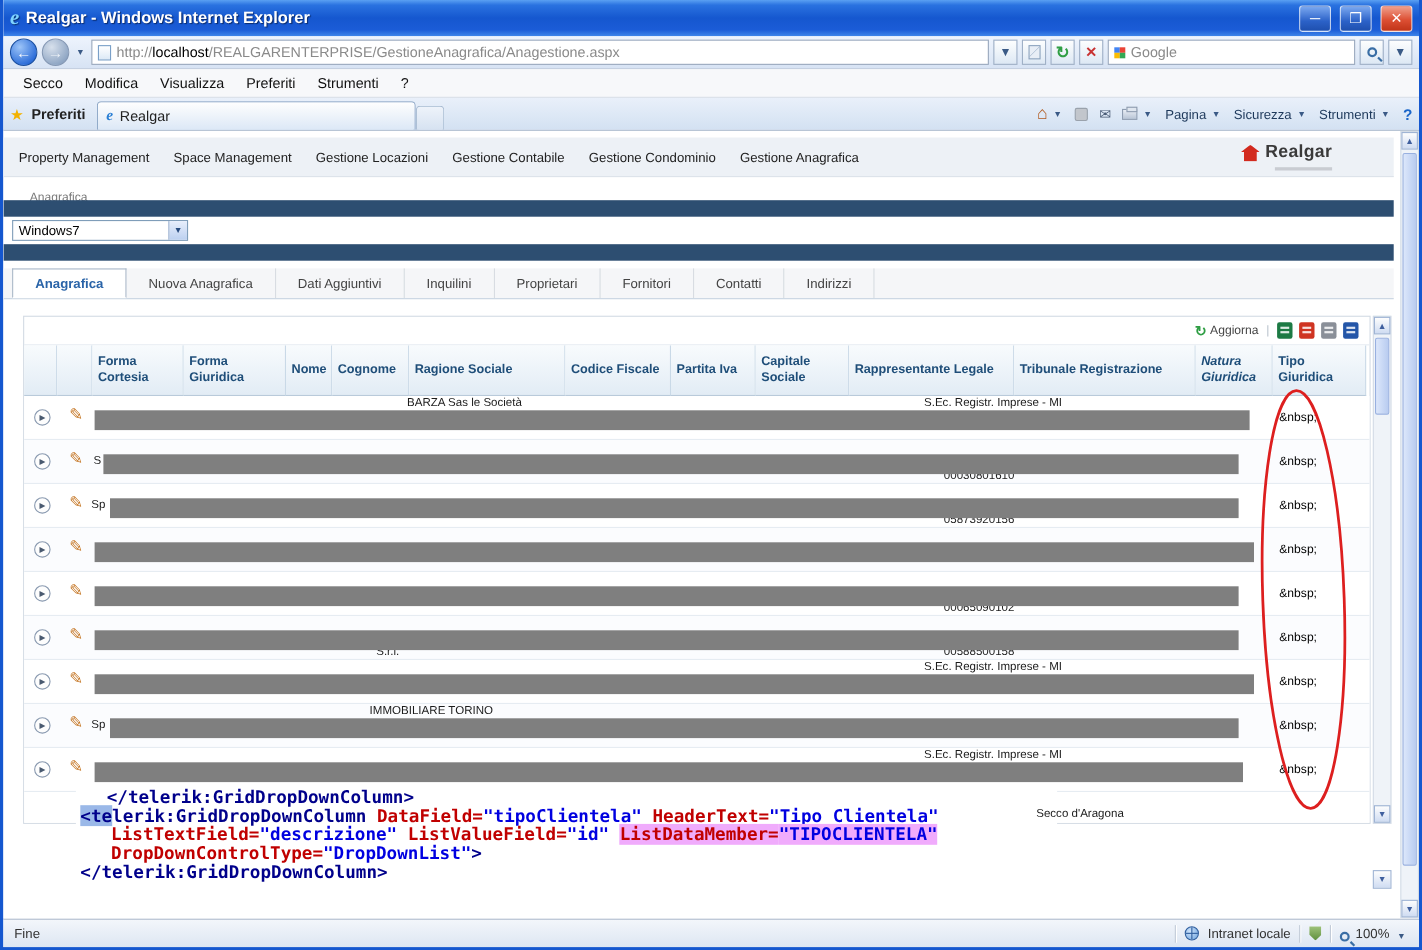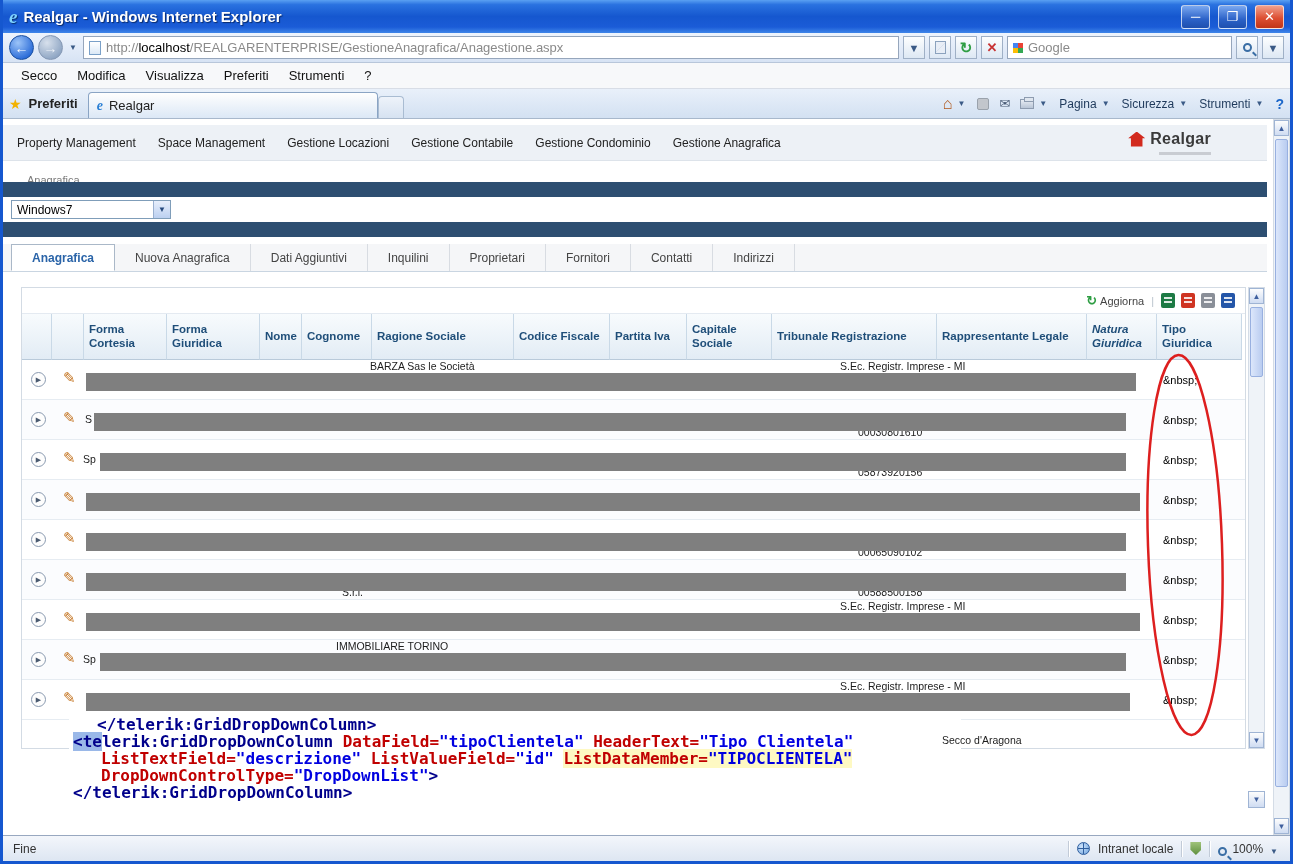--- a/index.html
+++ b/index.html
@@ -100,21 +100,21 @@
   .sbtn{position:absolute;left:0;width:15px;height:16px;background:linear-gradient(#fdfdfd,#cfdcf2);border:1px solid #9fb4d4;color:#3f5f9e;font-size:8px;display:flex;align-items:center;justify-content:center}
   .sthumb{position:absolute;left:1px;width:13px;background:linear-gradient(90deg,#dce7fb,#b9ccf0);border:1px solid #98b0e0;border-radius:2px}
   .gscroll{left:1245px;top:168px;height:462px}
   .ascroll{left:1270px;top:0;height:716px}
   .lonebtn{position:absolute;left:1245px;top:672px;width:17px;height:17px;background:linear-gradient(#fdfdfd,#cfdcf2);border:1px solid #9fb4d4;color:#3f5f9e;font-size:8px;display:flex;align-items:center;justify-content:center}
 
   
   .code-overlay{position:absolute;left:66px;top:595px;width:892px;background:#ffffff;z-index:5;font-family:"DejaVu Sans Mono",monospace;font-size:16px;font-weight:bold;line-height:17px;padding:2px 4px}
   .tok-tag{color:#00008b}.tok-attr{color:#c00000}.tok-val{color:#0000e0}.tok-pl{color:#000}
   .hl-sel{background:#9ab8e8}
-  .hl-find{background:#fef9c3}
+  .hl-find{background:#f0abfc}
 
   
   .ellipse-svg{position:absolute;left:1135px;top:231px;z-index:9;pointer-events:none}
 
   
   .statusbar{height:26px;background:linear-gradient(#f3f6fb,#dde6f2);border-top:1px solid #98a8c0;display:flex;align-items:center;padding:0 10px;font-size:12px;color:#333}
   .sb-right{margin-left:auto;display:flex;align-items:center;gap:8px}
   .sb-sep{width:1px;height:16px;background:#c2cbd8;box-shadow:1px 0 0 #fff}
   .globe{width:13px;height:13px;border-radius:50%;border:1px solid #2f5e9e;background:radial-gradient(circle at 35% 35%,#cfe4fb,#6ea3dd);position:relative}
   .globe:before{content:"";position:absolute;left:0;right:0;top:5px;height:1px;background:#2f5e9e}
@@ -279,22 +279,22 @@
           <div class="hcell" style="width: 30px;"></div>
           <div class="hcell" style="width: 32px;"></div>
           <div class="hcell" style="width: 83px;">Forma Cortesia</div>
           <div class="hcell" style="width: 93px;">Forma Giuridica</div>
           <div class="hcell" style="width: 42px;">Nome</div>
           <div class="hcell" style="width: 70px;">Cognome</div>
           <div class="hcell" style="width: 142px;">Ragione Sociale</div>
           <div class="hcell" style="width: 96px;">Codice Fiscale</div>
           <div class="hcell" style="width: 77px;">Partita Iva</div>
           <div class="hcell" style="width: 85px;">Capitale Sociale</div>
+          <div class="hcell" style="width: 150px;">Rappresentante Legale</div>
           <div class="hcell" style="width: 165px;">Tribunale Registrazione</div>
-          <div class="hcell" style="width: 150px;">Rappresentante Legale</div>
           <div class="hcell" style="width: 70px; font-style: italic;">Natura Giuridica</div>
           <div class="hcell" style="width: 85px;">Tipo Giuridica</div>
         </div>
       <div class="grows" id="grows">
           <div class="grow">
             <span class="expander">▶</span>
             <span class="pencil">✎</span>
             <span class="frag" style="left: 348px; top: 0px;">BARZA Sas le Società</span>
             <span class="frag" style="left: 818px; top: 0px;">S.Ec. Registr. Imprese - MI</span>
             <div class="redbar" style="left: 64px; width: 1050px;"></div>

